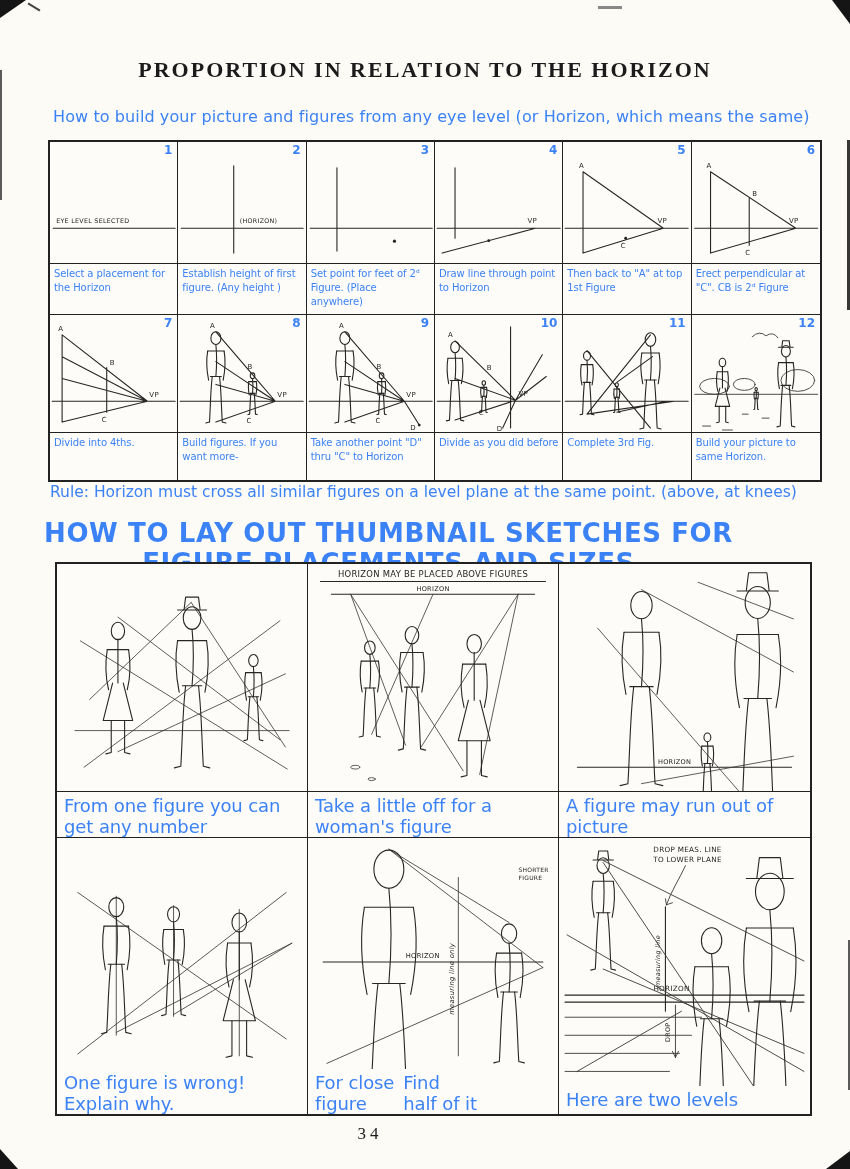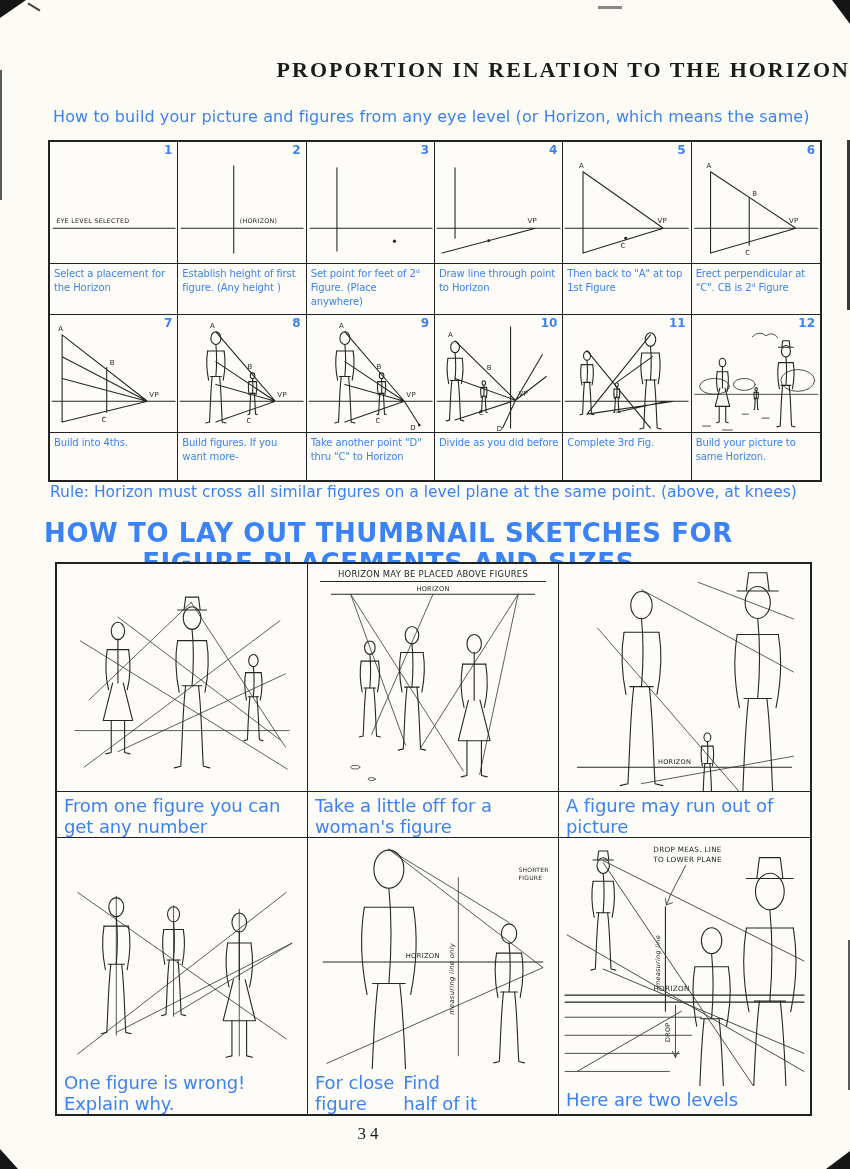--- a/index.html
+++ b/index.html
@@ -1,18 +1,18 @@
 <!DOCTYPE html>
 <html><head>
 <meta charset="utf-8">
 <style>
   html,body{margin:0;padding:0}
   body{width:850px;height:1169px;position:relative;background:#fcfbf6;color:#1b1b1b;
        font-family:"DejaVu Sans",sans-serif;overflow:hidden}
-  .title{position:absolute;top:57px;left:0;width:850px;text-align:right;
+  .title{position:absolute;top:57px;left:0;width:850px;text-align:center;
          font-family:"Liberation Serif",serif;font-size:22px;font-weight:600;letter-spacing:2px}
   .hand{font-family:"DejaVu Sans",sans-serif;color:#3b82f6}
   .subtitle{position:absolute;top:107px;left:53px;width:760px;font-size:16px;letter-spacing:.1px}
   .ruleline{position:absolute;top:483px;left:50px;width:770px;font-size:15.5px}
   .thumbhead{position:absolute;top:518px;left:0;width:777px;text-align:center;
              font-size:26px;letter-spacing:.6px;font-weight:600}
   .pagenum{position:absolute;top:1124px;left:0;width:740px;text-align:center;
            font-family:"Liberation Serif",serif;font-size:17px;letter-spacing:4px}
 
   
@@ -214,21 +214,21 @@
       <ellipse class="lt" cx="22" cy="72" rx="15" ry="8"></ellipse>
       <ellipse class="lt" cx="52" cy="70" rx="11" ry="6"></ellipse>
       <ellipse class="lt" cx="106" cy="66" rx="17" ry="11"></ellipse>
       <path class="lt" d="M60,22 q7,-7 14,-1 q7,-5 12,2 M10,112 h8 M30,116 h10 M70,104 h7 M50,100 h6"></path>
       <use href="#fgw" transform="translate(30,108) scale(0.66)"></use>
       <use href="#fgh" transform="translate(94,112) scale(0.82)"></use>
       <use href="#fg" transform="translate(64,95) scale(0.22)"></use>
     </svg>
   </div>
 
-  <div class="scap hand">Build into 4ths.</div>
+  <div class="scap hand">Divide into 4ths.</div>
   <div class="scap hand">Build figures. If you want more-</div>
   <div class="scap hand">Take another point "D" thru "C" to Horizon</div>
   <div class="scap hand">Divide as you did before</div>
   <div class="scap hand">Complete 3rd Fig.</div>
   <div class="scap hand">Build your picture to same Horizon.</div>
 </div>
 
 <div class="ruleline hand">Rule: Horizon must cross all similar figures on a level plane at the same point. (above, at knees)</div>
 <div class="thumbhead hand">HOW TO LAY OUT THUMBNAIL SKETCHES FOR FIGURE PLACEMENTS AND SIZES</div>
 

